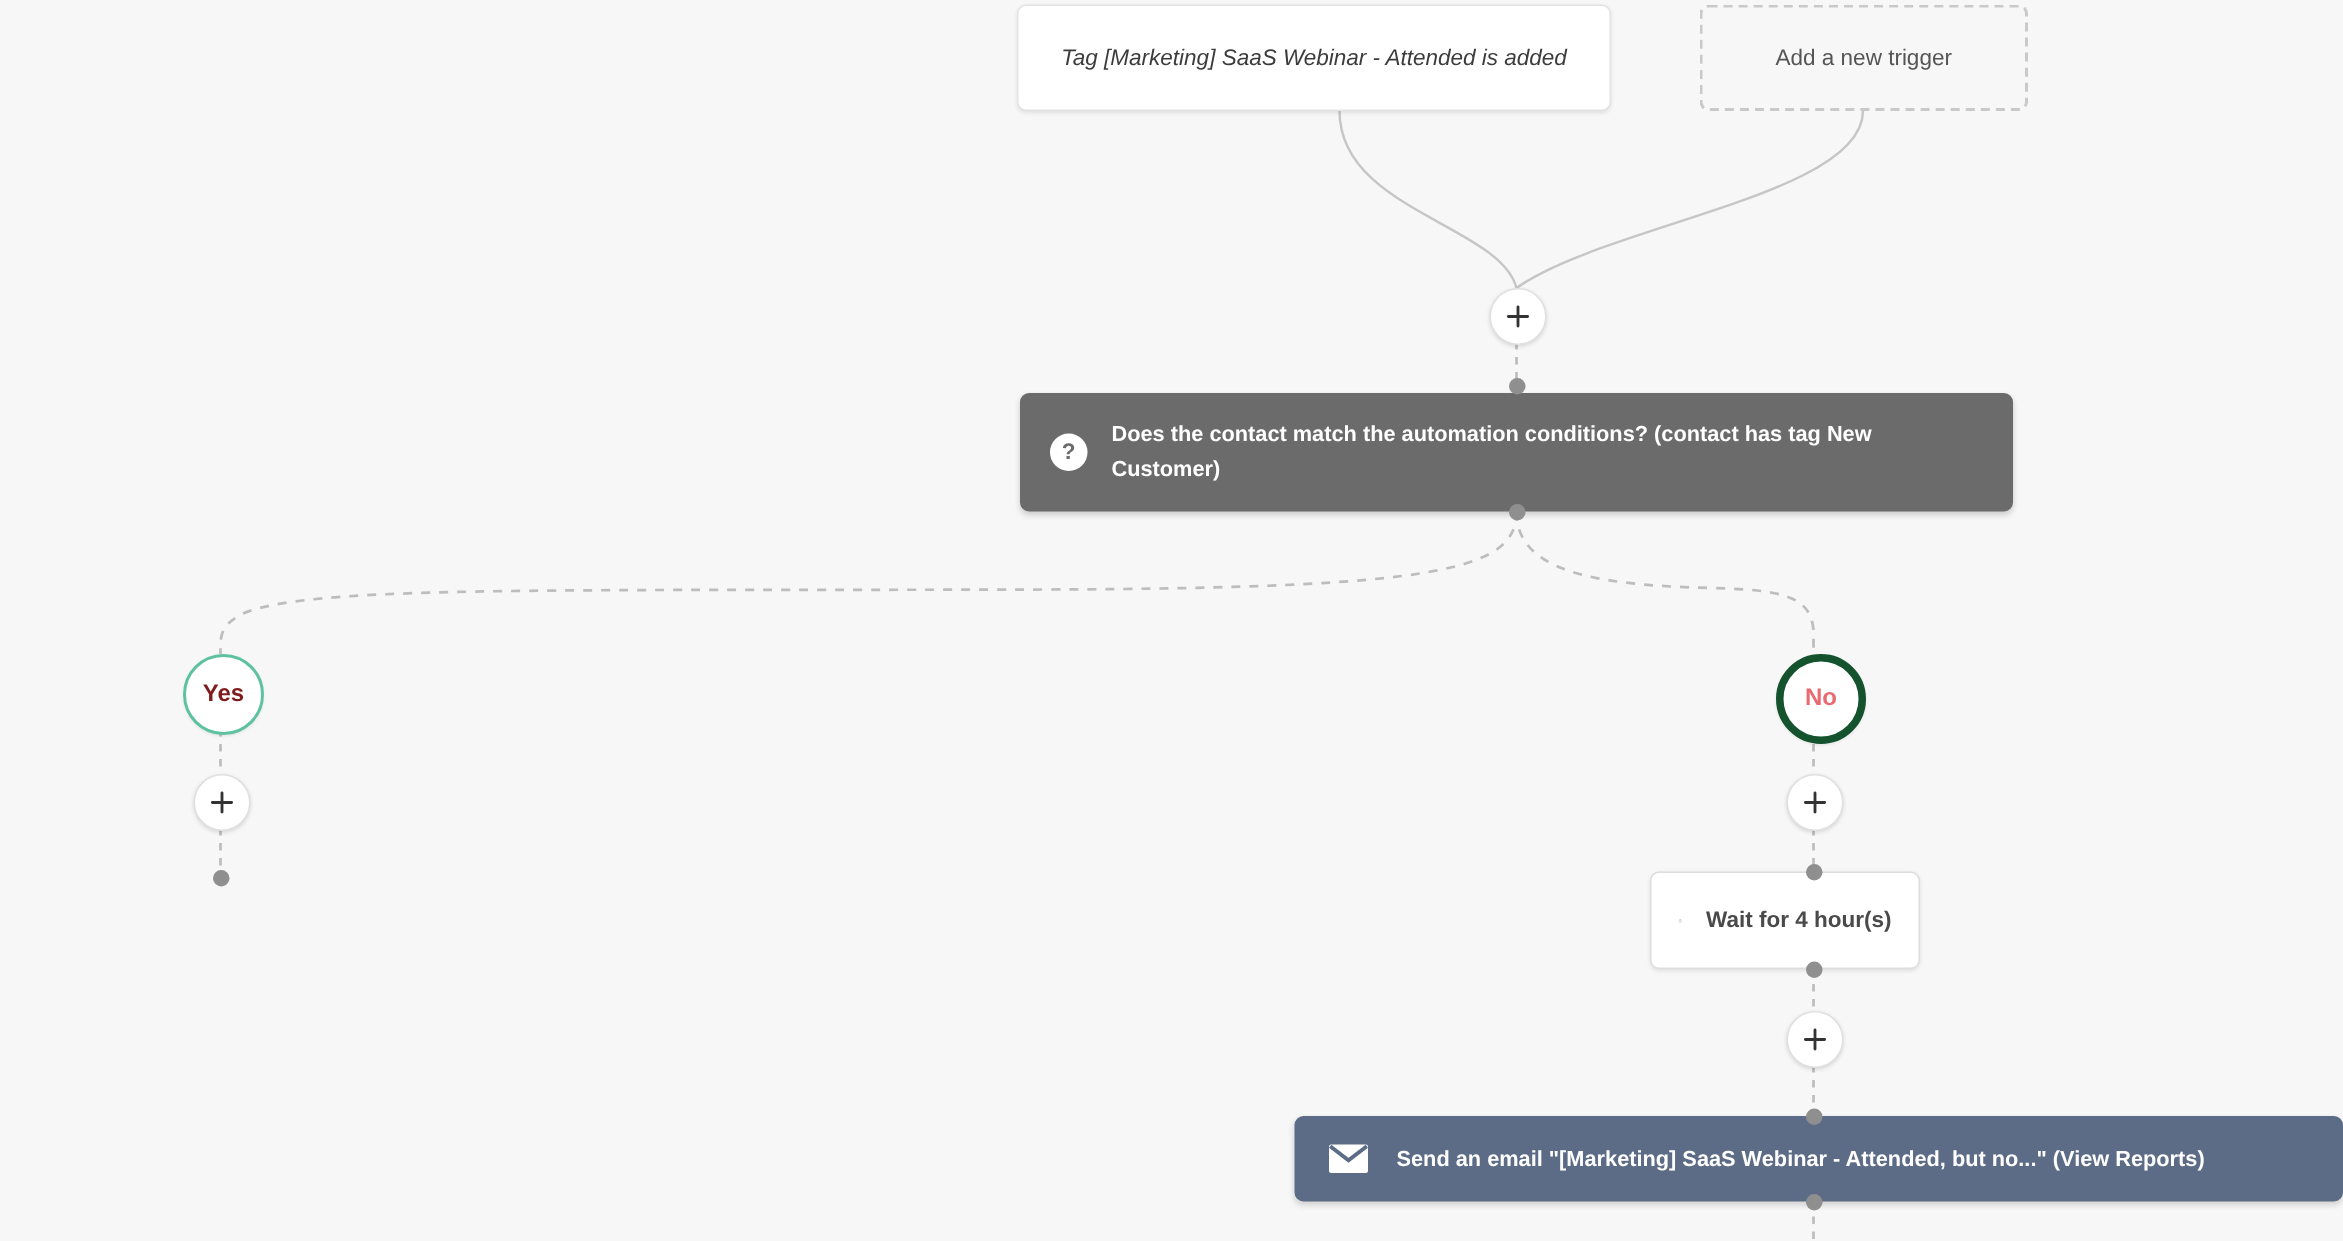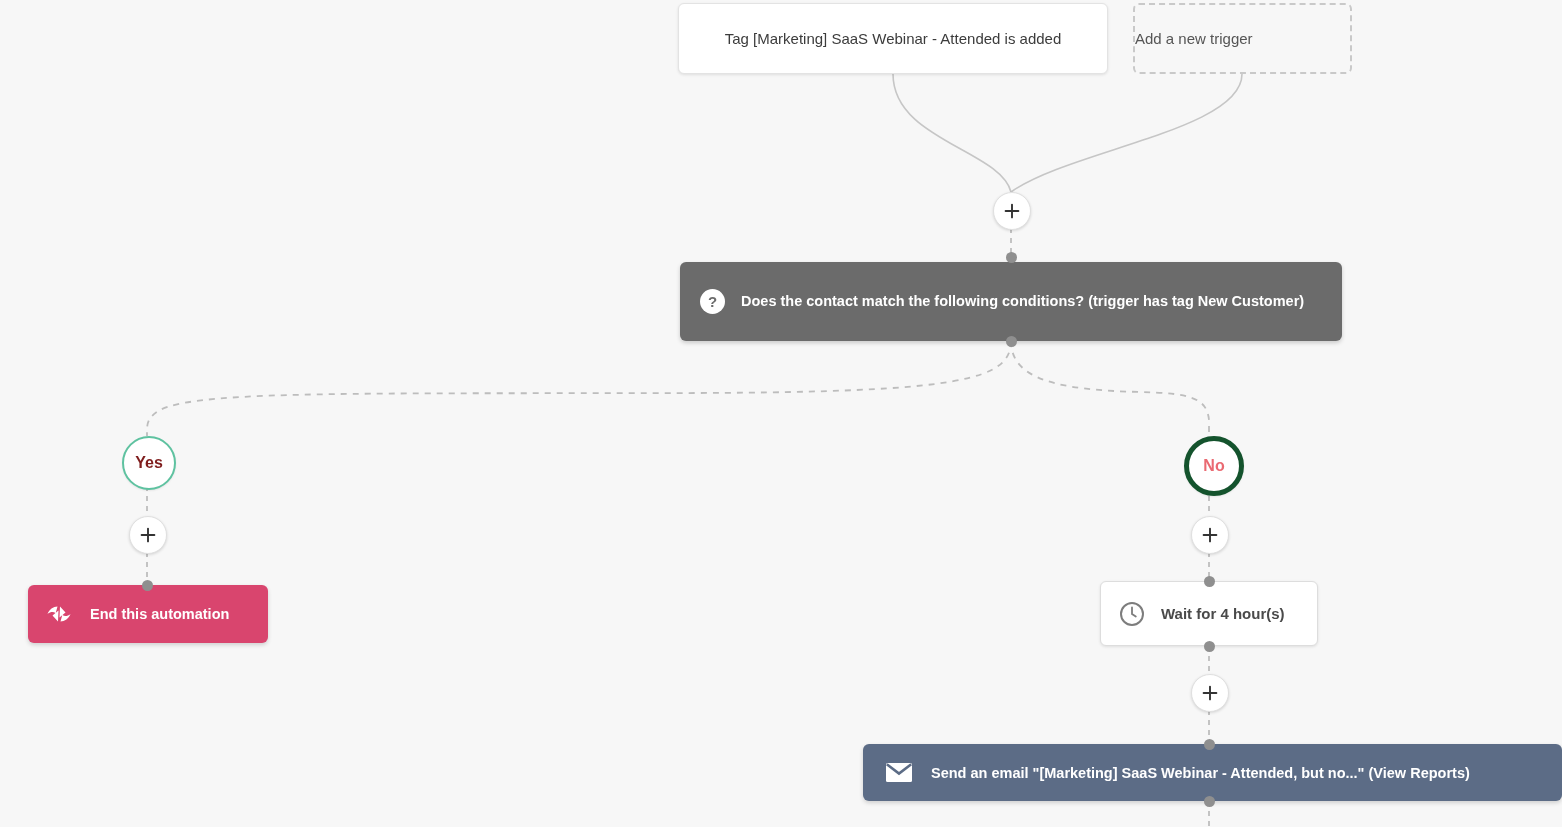--- a/index.html
+++ b/index.html
@@ -47,21 +47,21 @@
     font-size: 15px;
     color: #3c3c3c;
     font-weight: 400;
     white-space: nowrap;
   }
 
   
   .add-trigger-node {
     background: transparent;
     border: 2px dashed #c9c9c9;
-    justify-content: flex-start;
+    justify-content: center;
   }
   .add-trigger-node .label {
     font-size: 15px;
     color: #555555;
     white-space: nowrap;
   }
 
   
   .condition-node {
     background: #6b6b6b;
@@ -210,69 +210,62 @@
 
     <path d="M 1209 552 L 1209 581" fill="none" stroke="#bdbdbd" stroke-width="1.8" stroke-dasharray="5 5"></path>
 
     <path d="M 1209 646 L 1209 674" fill="none" stroke="#bdbdbd" stroke-width="1.8" stroke-dasharray="5 5"></path>
 
     <path d="M 1209 710 L 1209 744" fill="none" stroke="#bdbdbd" stroke-width="1.8" stroke-dasharray="5 5"></path>
 
     <path d="M 1209 801 L 1209 827" fill="none" stroke="#bdbdbd" stroke-width="1.8" stroke-dasharray="5 5"></path>
   </svg>
 
-  <div class="node trigger-node" style="left:678px; top:3px; width:430px; height:71px;">
+  <div class="node trigger-node" style="left:678px; top:3px; width:396px; height:71px;font-style:italic;">
     <span class="label">Tag [Marketing] SaaS Webinar - Attended is added</span>
   </div>
 
   <div class="node add-trigger-node" style="left:1133px; top:3px; width:219px; height:71px;">
     <span class="label">Add a new trigger</span>
   </div>
 
   <div class="plus-btn" style="left:1011px; top:210px;">
     <svg width="16" height="16" viewBox="0 0 16 16">
       <path d="M8 1.6 V14.4 M1.6 8 H14.4" stroke="#333" stroke-width="1.9" stroke-linecap="round"></path>
     </svg>
   </div>
 
   <div class="node condition-node" style="left:680px; top:262px; width:662px; height:79px;">
     <span class="q-icon">?</span>
-    <span class="label">Does the contact match the following conditions? (trigger has tag New Customer)</span>
+    <span class="label">Does the contact match the automation conditions? (contact has tag New Customer)</span>
   </div>
   <div class="port" style="left:1011px; top:257px;"></div>
   <div class="port" style="left:1011px; top:341px;"></div>
 
   <div class="branch-circle branch-yes" style="left:147px; top:461px;">
     <span>Yes</span>
   </div>
   <div class="plus-btn" style="left:147px; top:534px;">
     <svg width="16" height="16" viewBox="0 0 16 16">
       <path d="M8 1.6 V14.4 M1.6 8 H14.4" stroke="#333" stroke-width="1.9" stroke-linecap="round"></path>
     </svg>
   </div>
 
-  <div class="node end-node" style="left:28px; top:585px; width:240px; height:58px;">
-    <svg width="26" height="18" viewBox="0 0 26 18">
-      <path d="M11.5 1.5 C7.5 1.5 3 4.5 1.5 9 C4.5 6.5 7.5 6.5 9.5 8 L6.5 10.5 L12 16.5 L12.5 5.5 L9.8 7.7" fill="#ffffff"></path>
-      <path d="M14.5 16.5 C18.5 16.5 23 13.5 24.5 9 C21.5 11.5 18.5 11.5 16.5 10 L19.5 7.5 L14 1.5 L13.5 12.5 L16.2 10.3" fill="#ffffff"></path>
-    </svg>
-    <span class="label">End this automation</span>
-  </div>
   <div class="port" style="left:147px; top:585px;"></div>
 
   <div class="branch-circle branch-no" style="left:1209px; top:461px;">
     <span>No</span>
   </div>
   <div class="plus-btn" style="left:1209px; top:534px;">
     <svg width="16" height="16" viewBox="0 0 16 16">
       <path d="M8 1.6 V14.4 M1.6 8 H14.4" stroke="#333" stroke-width="1.9" stroke-linecap="round"></path>
     </svg>
   </div>
 
-  <div class="node wait-node" style="left:1100px; top:581px; width:218px; height:65px;">
+  <div class="node wait-node" style="left:1100px; top:581px; width:180px; height:65px;">
     <svg width="26" height="26" viewBox="0 0 26 26">
       <circle cx="13" cy="13" r="11" fill="none" stroke="#7d7d7d" stroke-width="2"></circle>
       <path d="M13 6.5 V13 L16.8 15.6" fill="none" stroke="#7d7d7d" stroke-width="1.8" stroke-linecap="round"></path>
     </svg>
     <span class="label">Wait for 4 hour(s)</span>
   </div>
   <div class="port" style="left:1209px; top:581px;"></div>
   <div class="port" style="left:1209px; top:646px;"></div>
 
   <div class="plus-btn" style="left:1209px; top:692px;">

